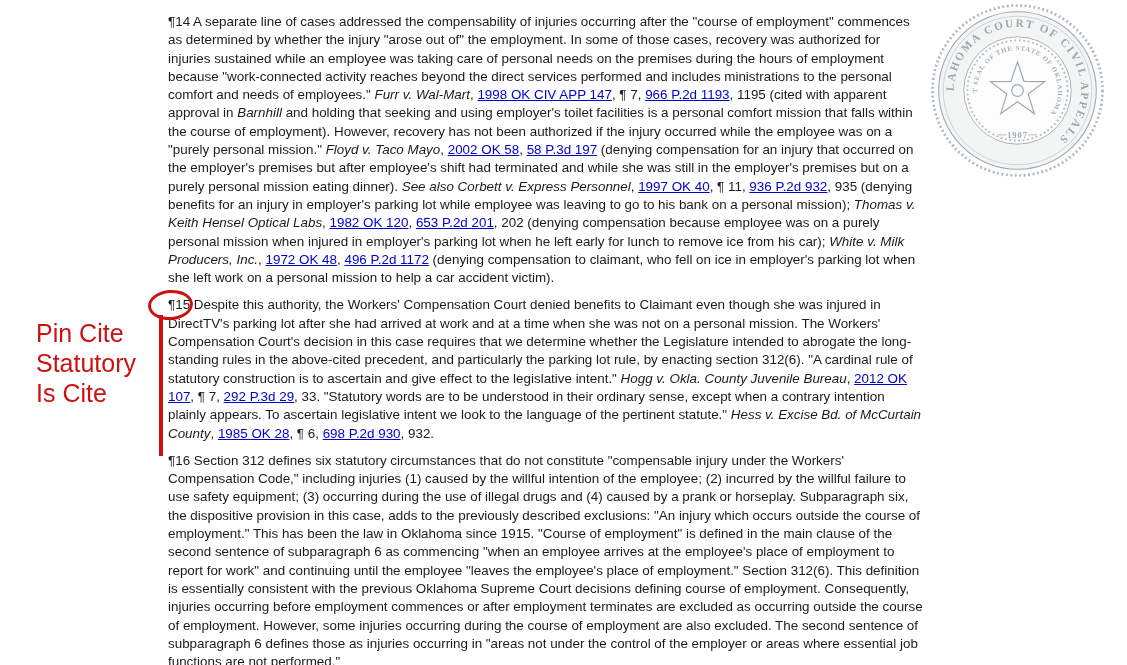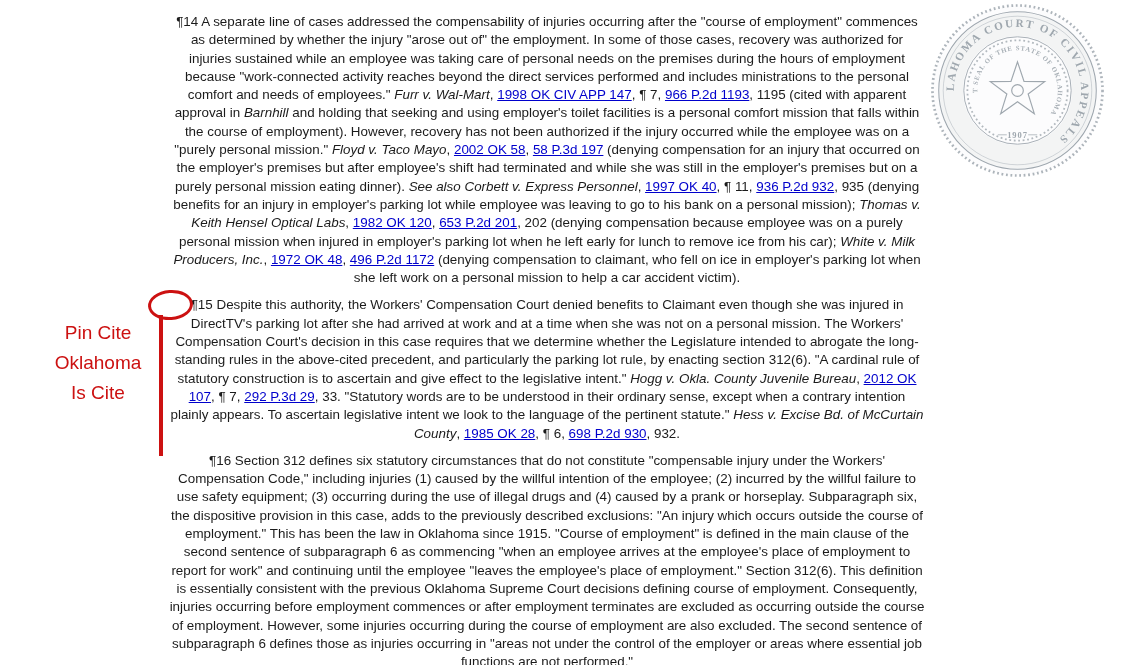--- a/index.html
+++ b/index.html
@@ -15,21 +15,21 @@
   .opinion {
     position:absolute;
     left:168px;
     top:13px;
     width:758px;
     color:var(--text-color, #1b1b1b);
     font-size:13.4px;
     line-height:18.3px;
     text-align:left;
   }
-  .para { margin:0 0 9px 0;text-align:center; }
+  .para { margin:0 0 9px 0; }
   .para i { font-style:italic; }
   a.cite-link {
     color:var(--link-color, #0000cc);
     text-decoration:underline;
     cursor:pointer;
   }
   .para.annotated { position:relative; }
   .annotation-ellipse {
     position:absolute;
     left:-20px;
@@ -49,21 +49,21 @@
     width:4px;
     background:var(--annot-color, #cc1111);
     pointer-events:none;
   }
   .annotation-label {
     position:absolute;
     left:-132px;
     top:22px;
     width:124px;
     color:var(--annot-color, #cc1111);
-    font-size:19px;
+    font-size:25px;
     line-height:30px;
     white-space:nowrap;
   }
   .annot-line { display:block; }
   .seal-wrap {
     position:absolute;
     left:928px;
     top:1px;
     width:179px;
     height:179px;
@@ -90,21 +90,21 @@
 
     <div class="para"><span>¶14 A separate line of cases addressed the compensability of injuries occurring after the "course of employment" commences as determined by whether the injury "arose out of" the employment. In some of those cases, recovery was authorized for injuries sustained while an employee was taking care of personal needs on the premises during the hours of employment because "work-connected activity reaches beyond the direct services performed and includes ministrations to the personal comfort and needs of employees." </span><i>Furr v. Wal-Mart</i><span>, </span><a href="#" class="cite-link">1998 OK CIV APP 147</a><span>, ¶ 7, </span><a href="#" class="cite-link">966 P.2d 1193</a><span>, 1195 (cited with apparent approval in </span><i>Barnhill</i><span> and holding that seeking and using employer's toilet facilities is a personal comfort mission that falls within the course of employment). However, recovery has not been authorized if the injury occurred while the employee was on a "purely personal mission." </span><i>Floyd v. Taco Mayo</i><span>, </span><a href="#" class="cite-link">2002 OK 58</a><span>, </span><a href="#" class="cite-link">58 P.3d 197</a><span> (denying compensation for an injury that occurred on the employer's premises but after employee's shift had terminated and while she was still in the employer's premises but on a purely personal mission eating dinner). </span><i>See also Corbett v. Express Personnel</i><span>, </span><a href="#" class="cite-link">1997 OK 40</a><span>, ¶ 11, </span><a href="#" class="cite-link">936 P.2d 932</a><span>, 935 (denying benefits for an injury in employer's parking lot while employee was leaving to go to his bank on a personal mission); </span><i>Thomas v. Keith Hensel Optical Labs</i><span>, </span><a href="#" class="cite-link">1982 OK 120</a><span>, </span><a href="#" class="cite-link">653 P.2d 201</a><span>, 202 (denying compensation because employee was on a purely personal mission when injured in employer's parking lot when he left early for lunch to remove ice from his car); </span><i>White v. Milk Producers, Inc.</i><span>, </span><a href="#" class="cite-link">1972 OK 48</a><span>, </span><a href="#" class="cite-link">496 P.2d 1172</a><span> (denying compensation to claimant, who fell on ice in employer's parking lot when she left work on a personal mission to help a car accident victim).</span></div>
 
     <div class="para annotated">
       <span><span>¶15 Despite this authority, the Workers' Compensation Court denied benefits to Claimant even though she was injured in DirectTV's parking lot after she had arrived at work and at a time when she was not on a personal mission. The Workers' Compensation Court's decision in this case requires that we determine whether the Legislature intended to abrogate the long-standing rules in the above-cited precedent, and particularly the parking lot rule, by enacting section 312(6). "A cardinal rule of statutory construction is to ascertain and give effect to the legislative intent." </span><i>Hogg v. Okla. County Juvenile Bureau</i><span>, </span><a href="#" class="cite-link">2012 OK 107</a><span>, ¶ 7, </span><a href="#" class="cite-link">292 P.3d 29</a><span>, 33. "Statutory words are to be understood in their ordinary sense, except when a contrary intention plainly appears. To ascertain legislative intent we look to the language of the pertinent statute." </span><i>Hess v. Excise Bd. of McCurtain County</i><span>, </span><a href="#" class="cite-link">1985 OK 28</a><span>, ¶ 6, </span><a href="#" class="cite-link">698 P.2d 930</a><span>, 932.</span></span>
 
       <span class="annotation-ellipse"></span>
       <span class="annotation-line"></span>
       <span class="annotation-label">
         <span class="annot-line">Pin Cite</span>
-        <span class="annot-line">Oklahoma</span>
+        <span class="annot-line">Statutory</span>
         <span class="annot-line">Is Cite</span>
       </span>
     </div>
 
     <div class="para"><span>¶16 Section 312 defines six statutory circumstances that do not constitute "compensable injury under the Workers' Compensation Code," including injuries (1) caused by the willful intention of the employee; (2) incurred by the willful failure to use safety equipment; (3) occurring during the use of illegal drugs and (4) caused by a prank or horseplay. Subparagraph six, the dispositive provision in this case, adds to the previously described exclusions: "An injury which occurs outside the course of employment." This has been the law in Oklahoma since 1915. "Course of employment" is defined in the main clause of the second sentence of subparagraph 6 as commencing "when an employee arrives at the employee's place of employment to report for work" and continuing until the employee "leaves the employee's place of employment." Section 312(6). This definition is essentially consistent with the previous Oklahoma Supreme Court decisions defining course of employment. Consequently, injuries occurring before employment commences or after employment terminates are excluded as occurring outside the course of employment. However, some injuries occurring during the course of employment are also excluded. The second sentence of subparagraph 6 defines those as injuries occurring in "areas not under the control of the employer or areas where essential job functions are not performed."</span></div>
 
   </div>
 
   <div class="seal-wrap">
     <svg viewBox="0 0 200 200">

